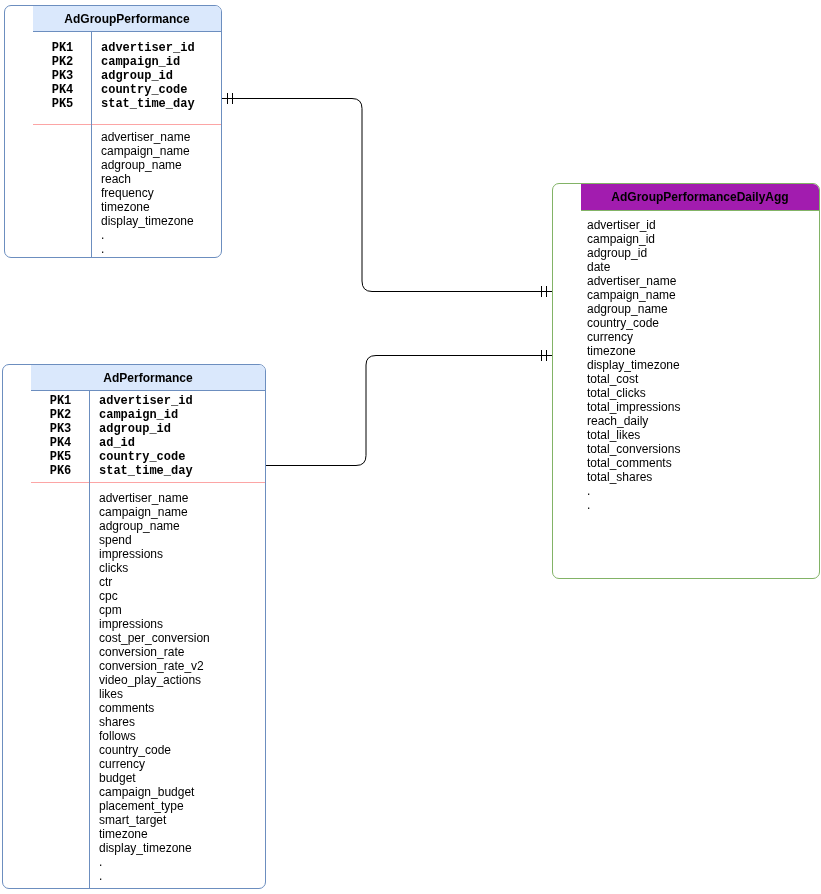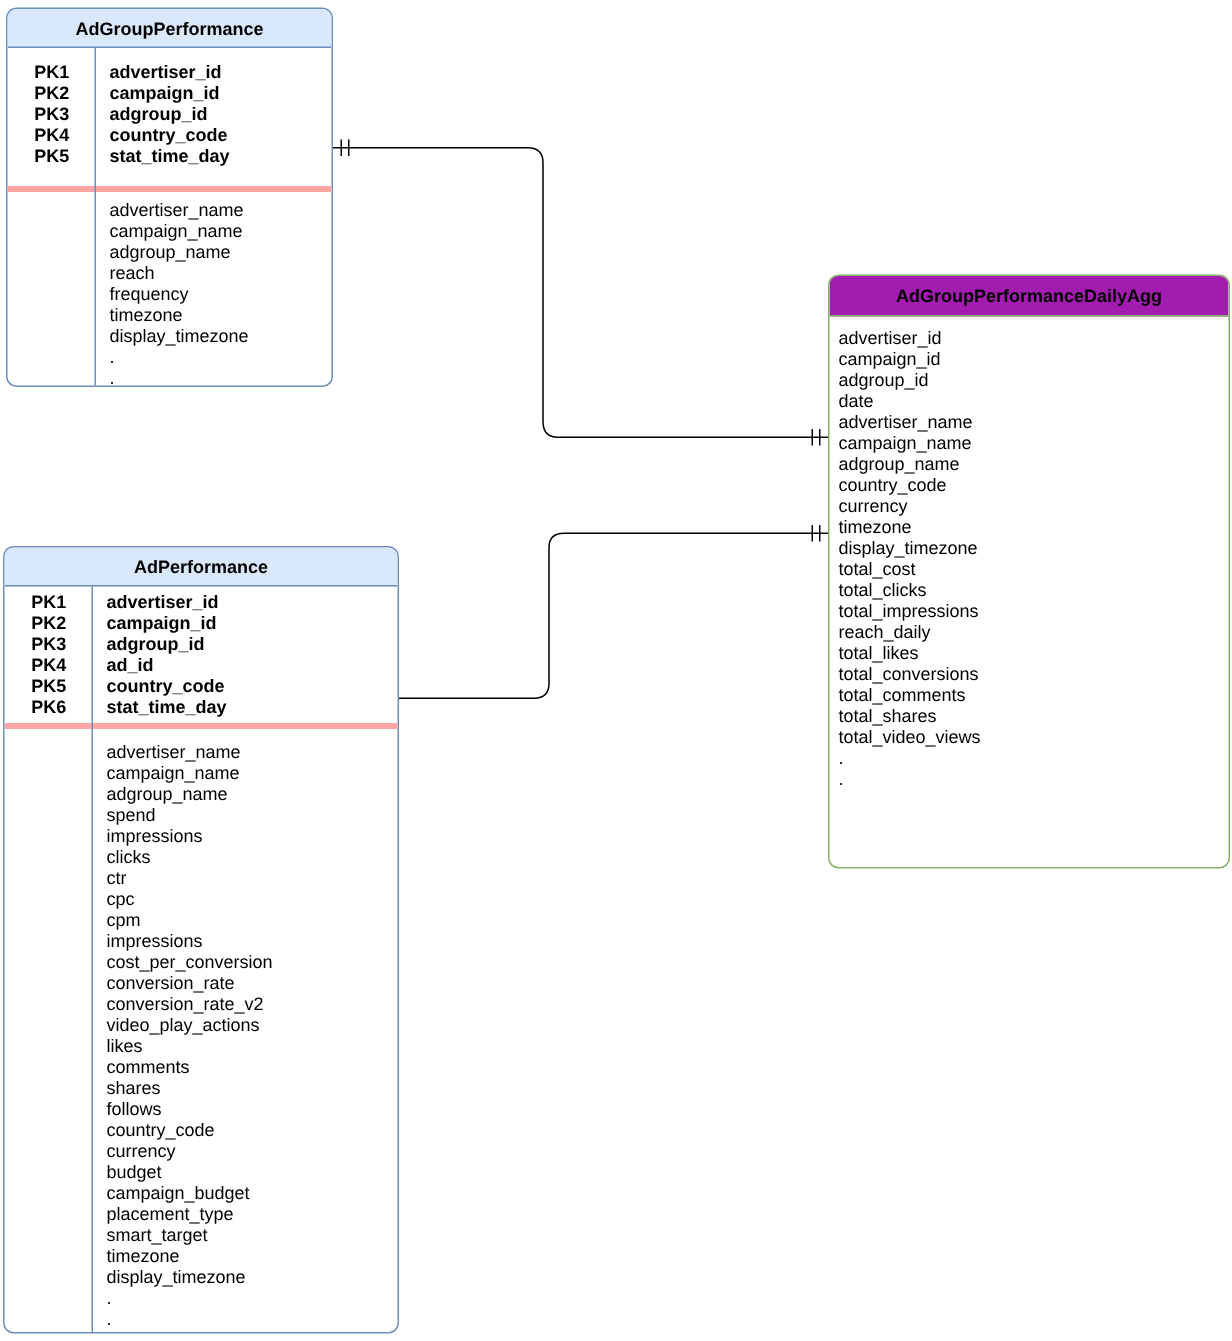--- a/index.html
+++ b/index.html
@@ -15,39 +15,40 @@
 
   .entity {
     position: absolute;
     background: #ffffff;
     border-radius: 7px;
     overflow: hidden;
     z-index: 2;
     font-size: 12px;
     line-height: 14px;
     color: #000000;
+    padding-left: 28px;
   }
   .entity.blue  { border: 1px solid #6c8ebf; }
   .entity.green { border: 1px solid #82b366; }
 
   .entity-header {
     font-weight: bold;
     text-align: center;
     display: flex; align-items: center; justify-content: center;
   }
   .entity.blue  .entity-header { background: #dae8fc; border-bottom: 1px solid #6c8ebf; height: 26px; }
   .entity.green .entity-header { background: #a21caf; border-bottom: 1px solid #82b366; height: 27px; }
 
   .tbody { position: relative; }
   .divider-v {
     position: absolute; top: 0; bottom: 0; left: 58px;
     width: 1px; background: #6c8ebf;
   }
   .section { display: flex; }
-  .section.pk { border-bottom: 4px solid #fca5a5; font-weight: bold; }
+  .section.pk { border-bottom: 1px solid #fca5a5; font-weight: bold; font-family: Liberation Mono, monospace; }
   .col-keys { width: 59px; flex: 0 0 59px; text-align: center; }
   .col-names { flex: 1; padding-left: 9px; }
   .row { height: 14px; white-space: nowrap; }
 
   
   #t1 .section.pk   { padding: 9px 0 13px 0; }
   #t1 .section.attr { padding: 5px 0 2px 0; }
   #t2 .section.pk   { padding: 3px 0 4px 0; }
   #t2 .section.attr { padding: 8px 0 9px 0; }
 
@@ -183,19 +184,18 @@
         <div class="row">timezone</div>
         <div class="row">display_timezone</div>
         <div class="row">total_cost</div>
         <div class="row">total_clicks</div>
         <div class="row">total_impressions</div>
         <div class="row">reach_daily</div>
         <div class="row">total_likes</div>
         <div class="row">total_conversions</div>
         <div class="row">total_comments</div>
         <div class="row">total_shares</div>
-        <div class="row">total_video_views</div>
         <div class="row">.</div>
         <div class="row">.</div>
       </div>
   </div>
 
 </div>
 
 </body></html>

